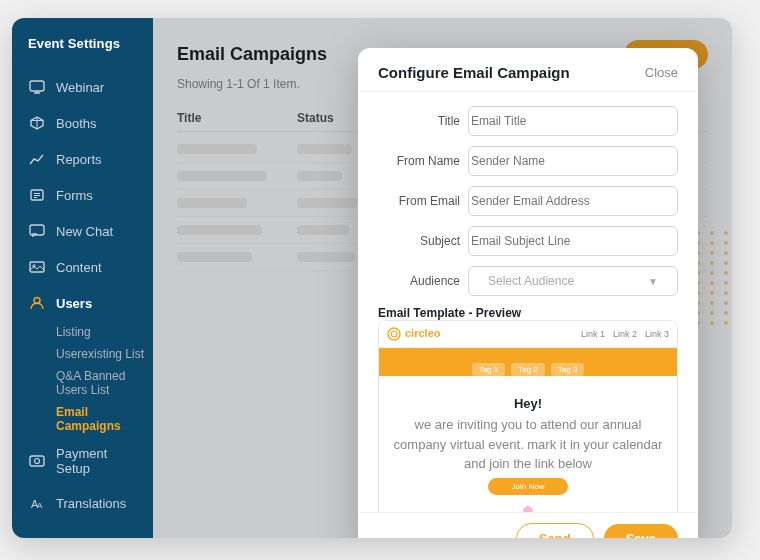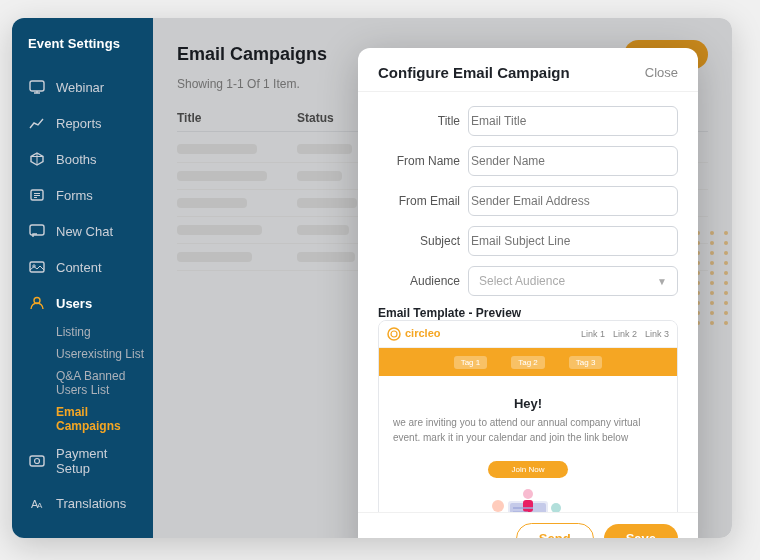--- a/index.html
+++ b/index.html
@@ -199,21 +199,21 @@
       padding: 7px 2px;
       font-size: 12px;
       color: #aaa;
       outline: none;
       background: #fff;
     }
     .form-select {
       flex: 1;
       border: 1px solid #d1d5db;
       border-radius: 6px;
-      padding: 7px 10px;
+      padding: 7px 19px;
       font-size: 12px;
       color: #aaa;
       background: #fff;
       display: flex;
       align-items: center;
       justify-content: space-between;
     }
     .preview-section-title {
       font-size: 12px;
       font-weight: 600;
@@ -248,23 +248,23 @@
       margin-left: auto;
     }
     .ep-nav-link {
       font-size: 9px;
       color: #888;
     }
     .email-preview-banner {
       background: #f5a623;
       height: 28px;
       display: flex;
-      align-items: center;
+      align-items: flex-end;
       justify-content: center;
-      gap: 24px;
+      gap: 6px;
     }
     .ep-banner-tag {
       background: rgba(255,255,255,0.3);
       border-radius: 3px;
       padding: 2px 7px;
       font-size: 8px;
       color: #fff;
     }
     .email-preview-body {
       padding: 20px 14px;
@@ -277,23 +277,24 @@
       text-align: center;
       margin-bottom: 4px;
     }
     .ep-sub {
       font-size: 8px;
       color: #f5a623;
       text-align: center;
       margin-bottom: 6px;
     }
     .ep-text {
-      font-size: 10px;
+      font-size: 13px;
       color: #888;
-      margin-bottom: 16px;
+      text-align: center;
+      margin-bottom: 4px;
       line-height: 1.5;
     }
     .ep-btn {
       display: block;
       background: #f5a623;
       color: #fff;
       border-radius: 12px;
       padding: 4px 16px;
       font-size: 8px;
       text-align: center;
@@ -371,35 +372,35 @@
           <line x1="5" y1="14" x2="11" y2="14" stroke="#ccd0d8" stroke-width="1.4"></line>
           <line x1="8" y1="12" x2="8" y2="14" stroke="#ccd0d8" stroke-width="1.4"></line>
         </svg>
       </span>
       <span>Webinar</span>
     </div>
 
     <div class="sidebar-item">
       <span class="icon">
         <svg width="16" height="16" viewBox="0 0 16 16" fill="none">
-          <polyline points="1,13 5,8 9,10 14,4" stroke="#ccd0d8" stroke-width="1.4" fill="none"></polyline>
-        </svg>
-      </span>
-      <span>Reports</span>
-    </div>
-
-    <div class="sidebar-item">
-      <span class="icon">
-        <svg width="16" height="16" viewBox="0 0 16 16" fill="none">
           <path d="M8 2L14 5.5V10.5L8 14L2 10.5V5.5L8 2Z" stroke="#ccd0d8" stroke-width="1.4"></path>
           <line x1="8" y1="2" x2="8" y2="14" stroke="#ccd0d8" stroke-width="1"></line>
           <line x1="2" y1="5.5" x2="14" y2="5.5" stroke="#ccd0d8" stroke-width="1"></line>
         </svg>
       </span>
       <span>Booths</span>
+    </div>
+
+    <div class="sidebar-item">
+      <span class="icon">
+        <svg width="16" height="16" viewBox="0 0 16 16" fill="none">
+          <polyline points="1,13 5,8 9,10 14,4" stroke="#ccd0d8" stroke-width="1.4" fill="none"></polyline>
+        </svg>
+      </span>
+      <span>Reports</span>
     </div>
 
     <div class="sidebar-item">
       <span class="icon">
         <svg width="16" height="16" viewBox="0 0 16 16" fill="none">
           <rect x="2" y="3" width="12" height="10" rx="1.5" stroke="#ccd0d8" stroke-width="1.4"></rect>
           <line x1="5" y1="6.5" x2="11" y2="6.5" stroke="#ccd0d8" stroke-width="1"></line>
           <line x1="5" y1="8.5" x2="11" y2="8.5" stroke="#ccd0d8" stroke-width="1"></line>
           <line x1="5" y1="10.5" x2="8" y2="10.5" stroke="#ccd0d8" stroke-width="1"></line>
         </svg>

